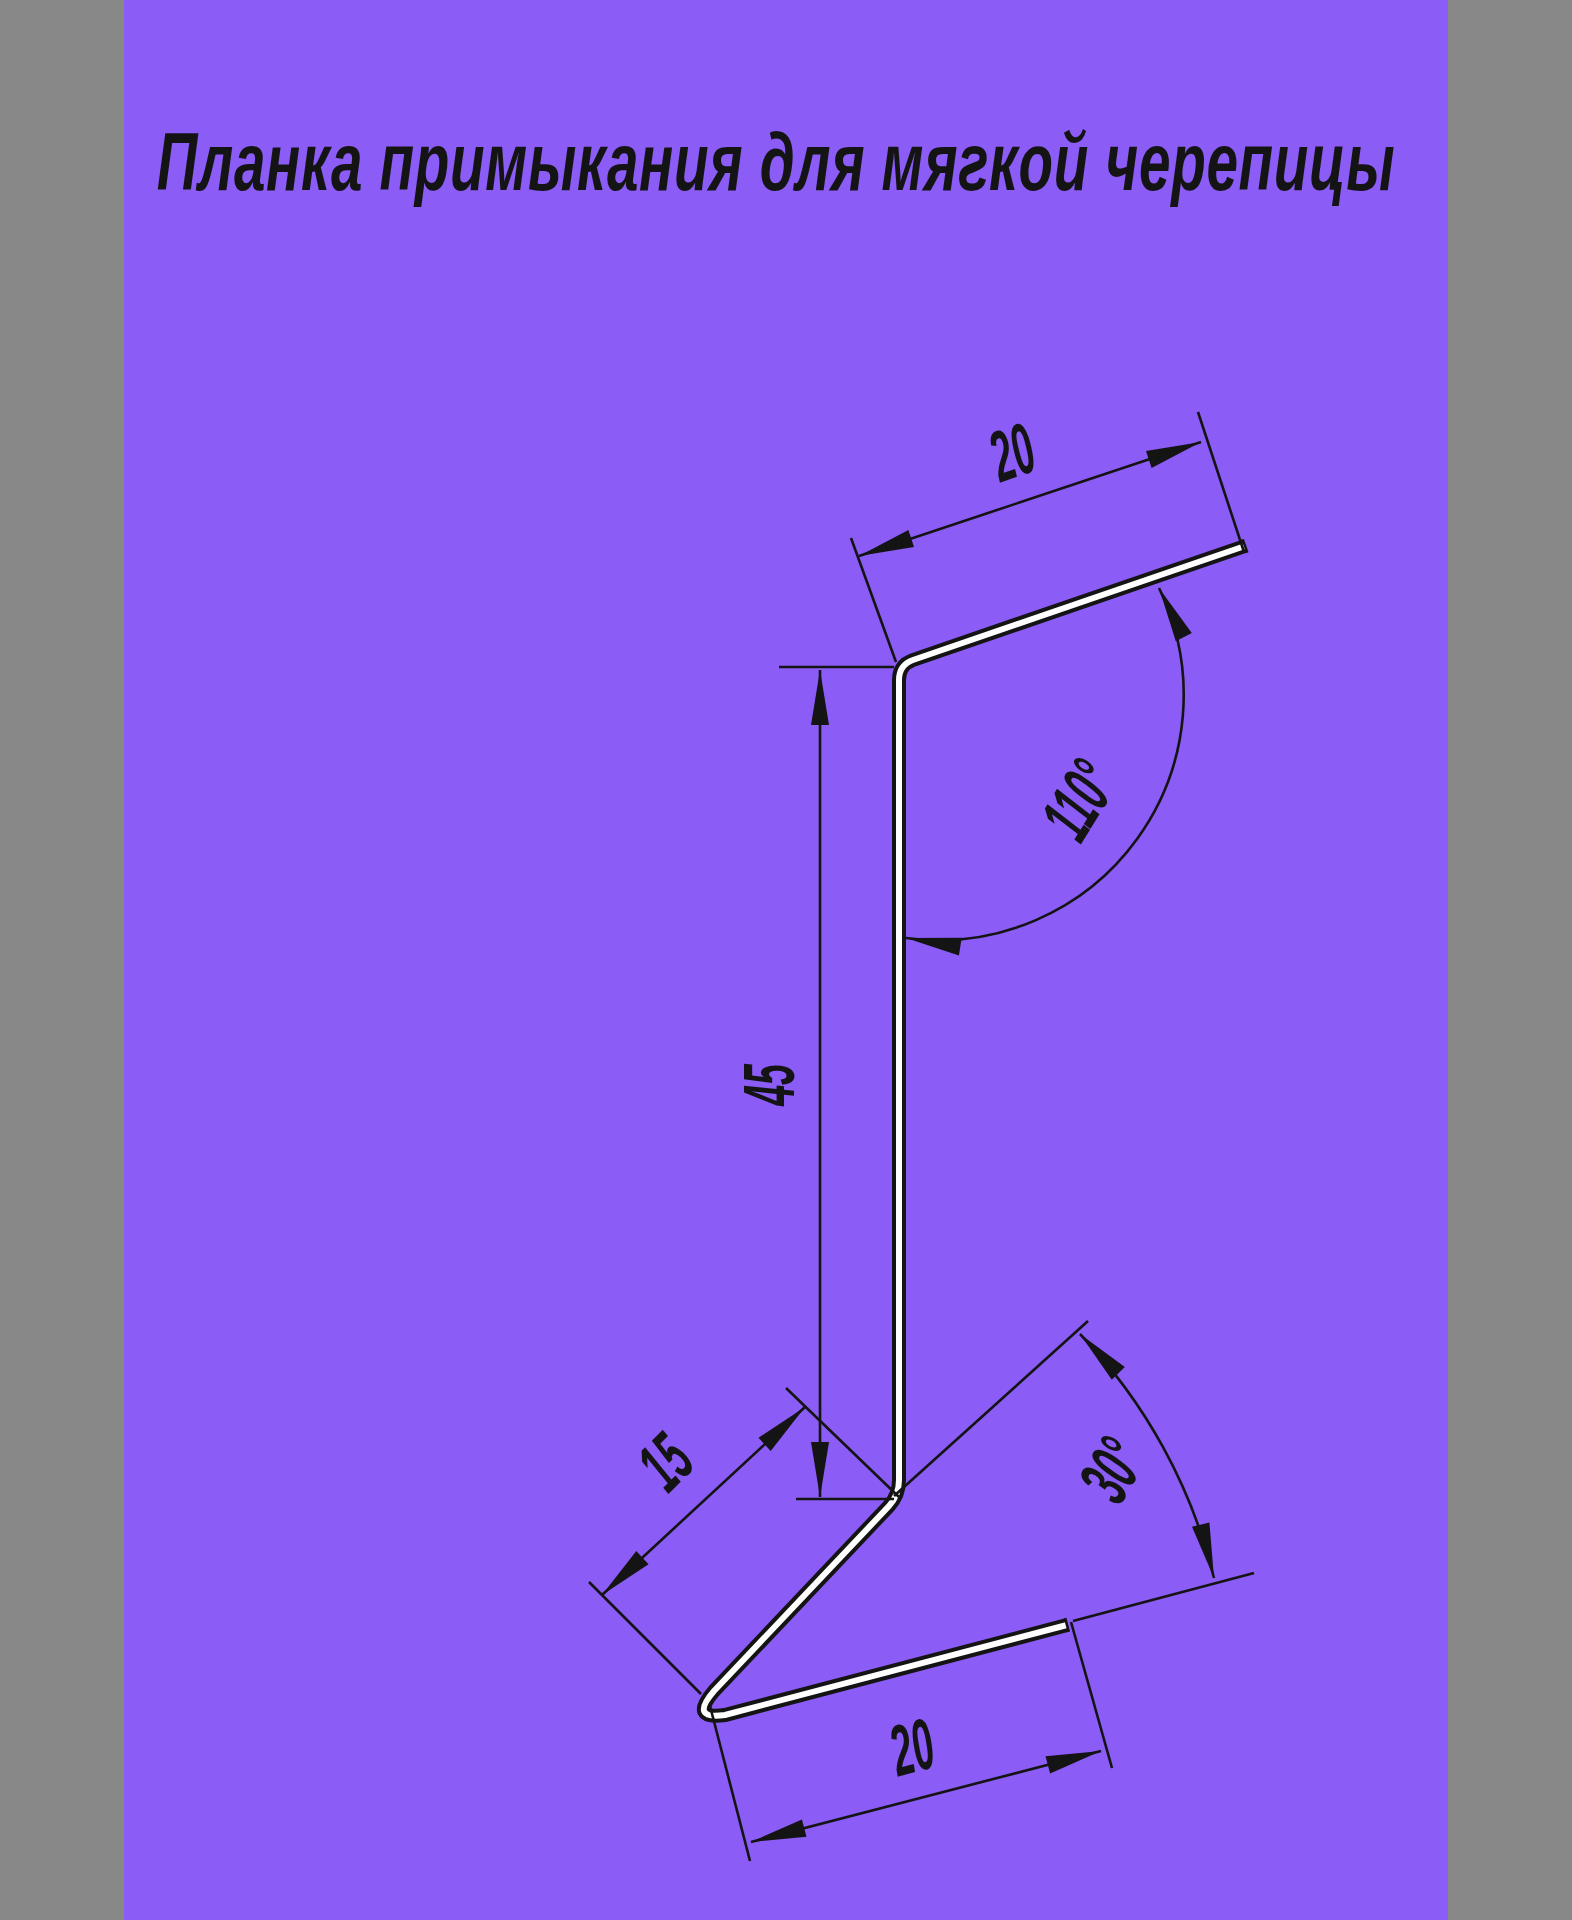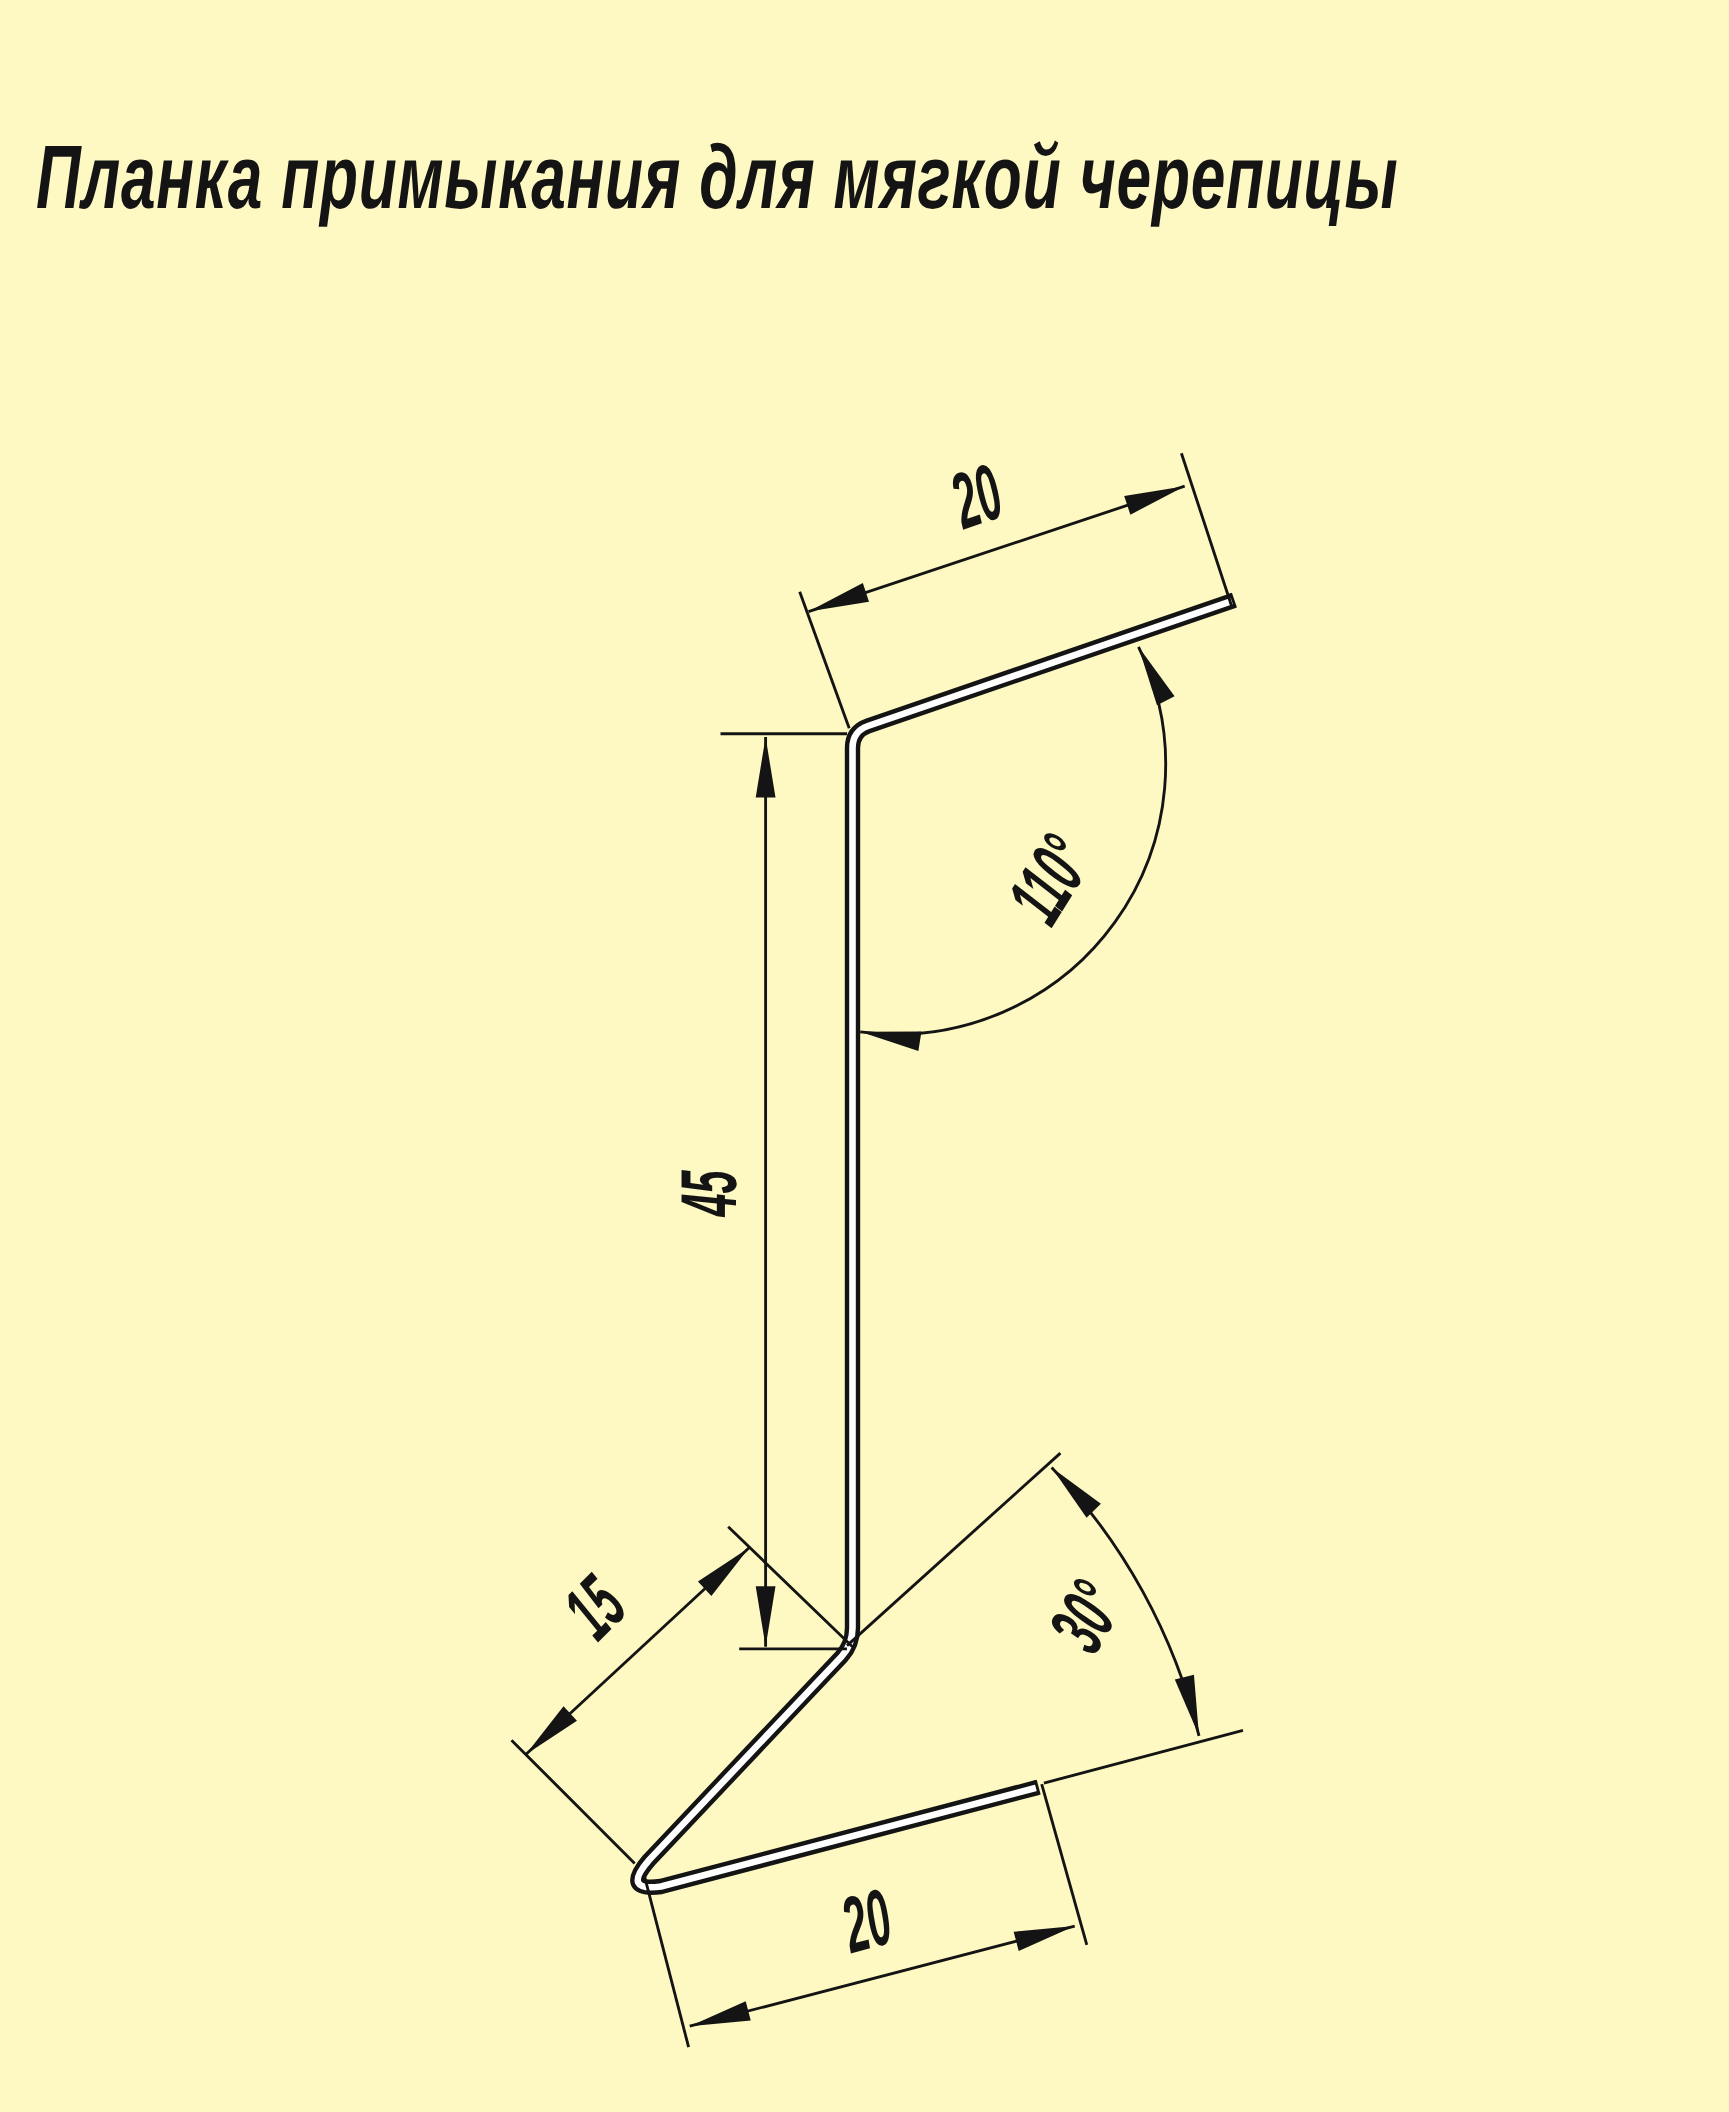--- a/index.html
+++ b/index.html
@@ -1,20 +1,20 @@
 <!DOCTYPE html>
 <html><head>
 <meta charset="utf-8">
 <style>
   html,body{margin:0;padding:0;background:#888;}
   .stage{
     position:relative;
-    width:1572px;height:1920px;
+    width:1324px;height:1920px;
     margin:0 auto;
-    background:#fef9c3;
+    background:#8b5cf6;
     overflow:hidden;
     font-family:"Liberation Sans", sans-serif;
     text-decoration:underline;
   }
   .stage svg{position:absolute;left:0;top:0;}
   .label{
     position:absolute;
     color:#141414;
     font-style:italic;
     font-weight:bold;

